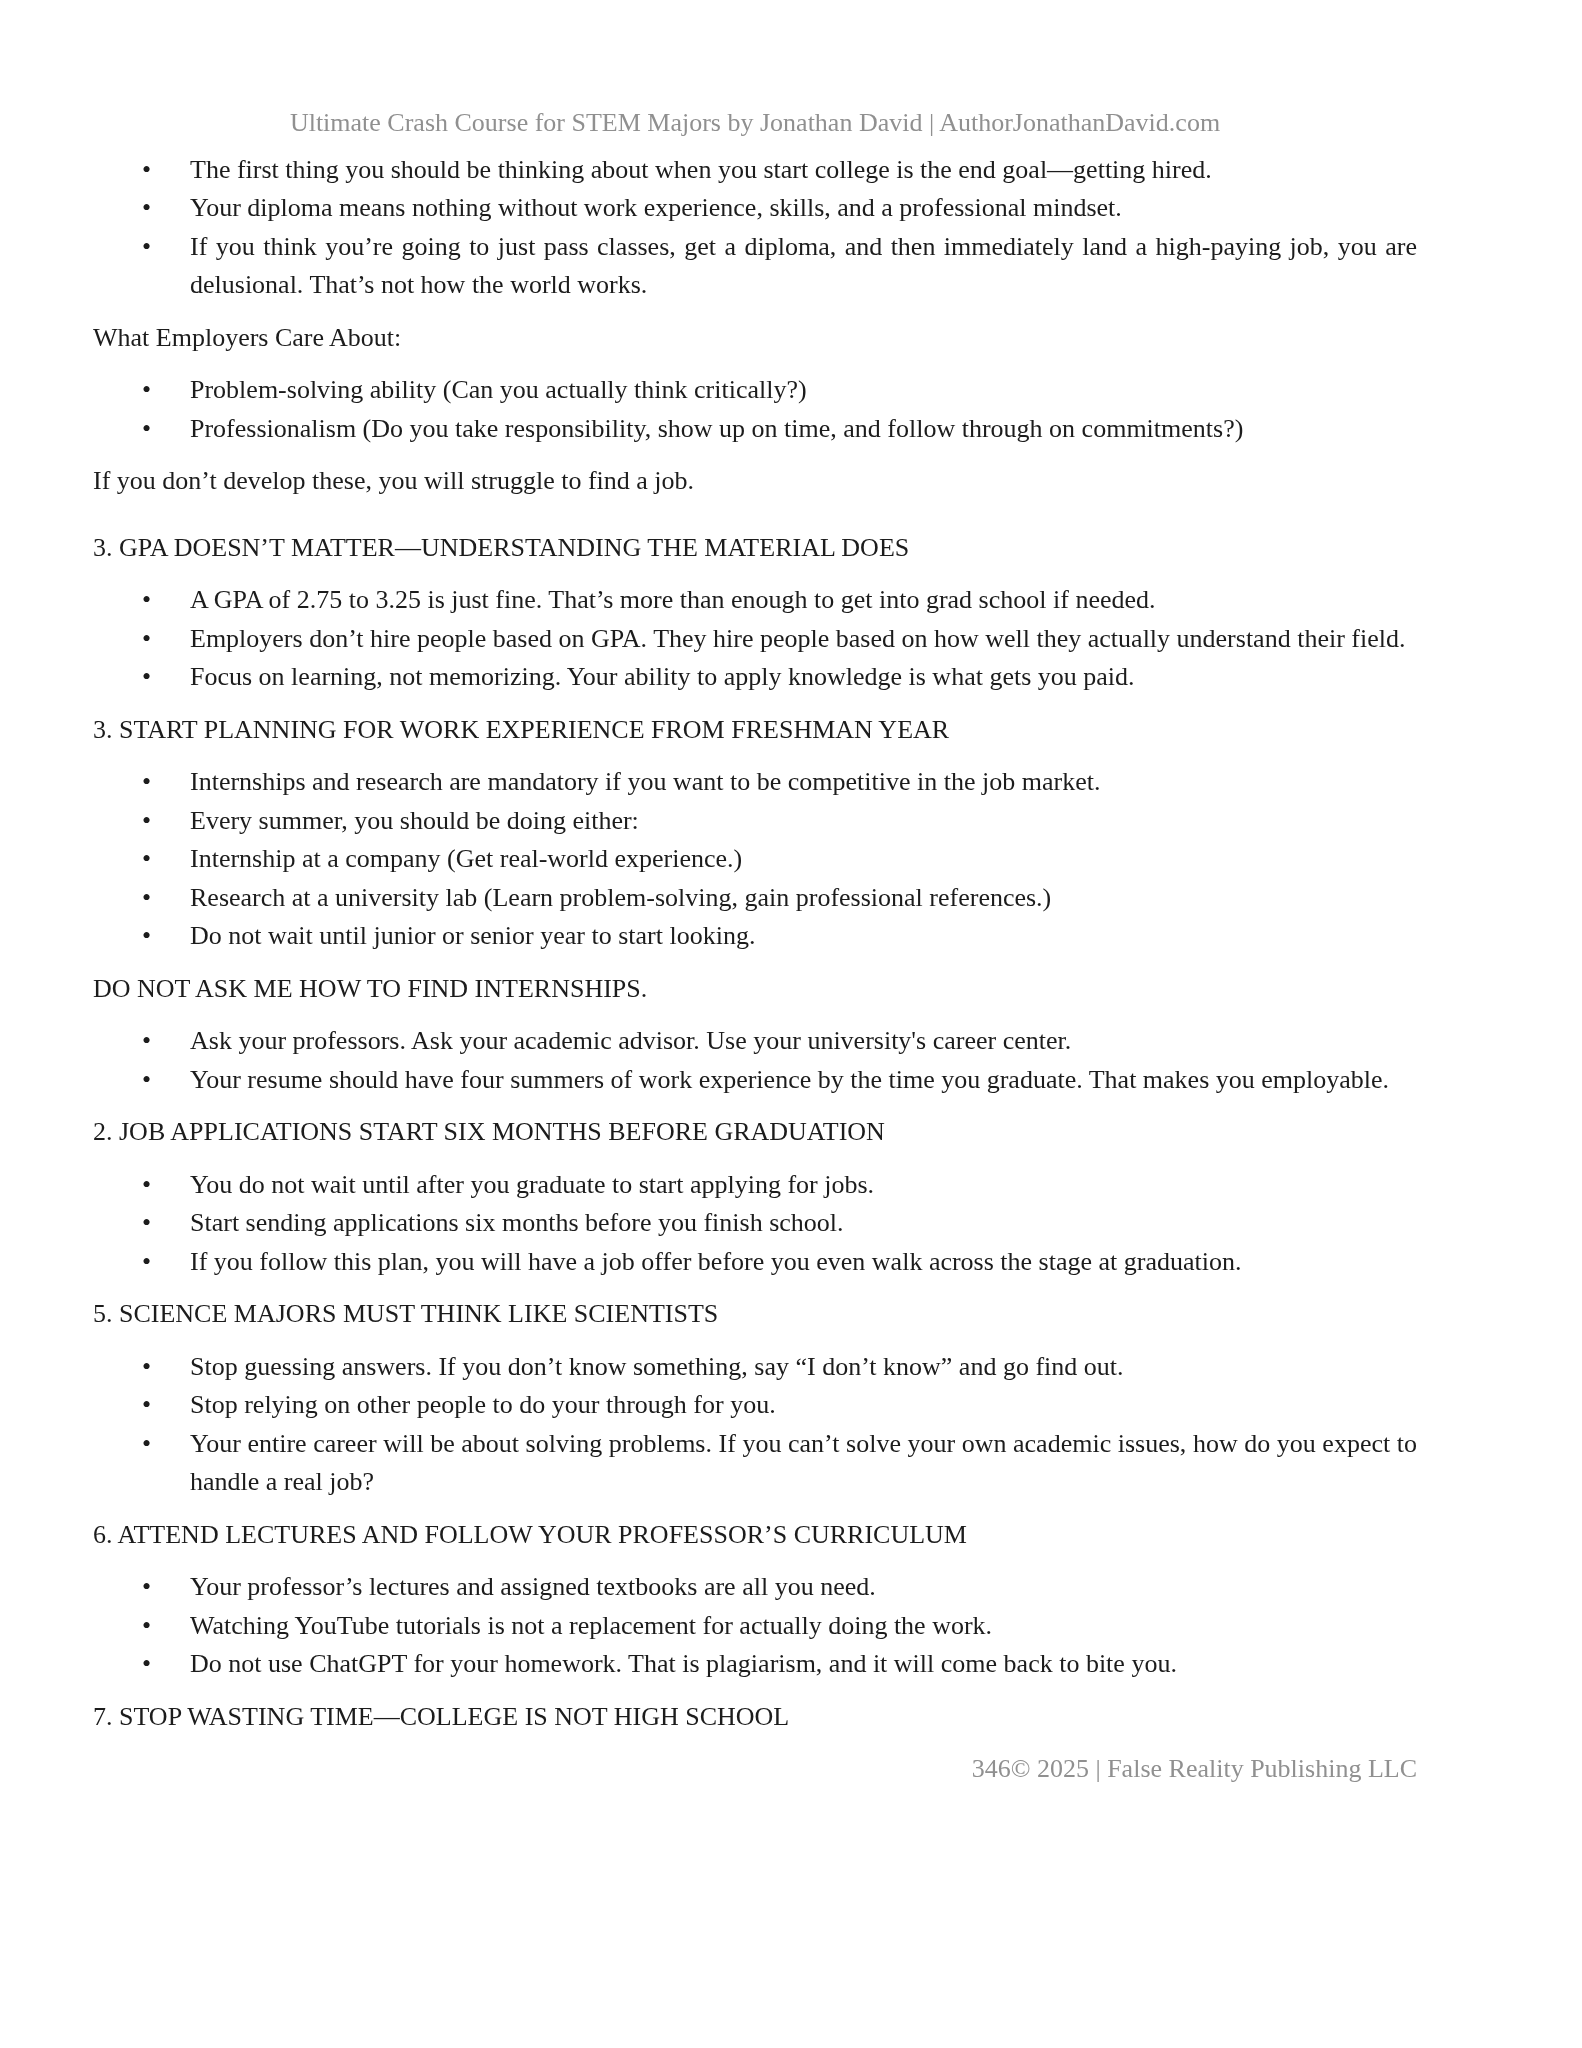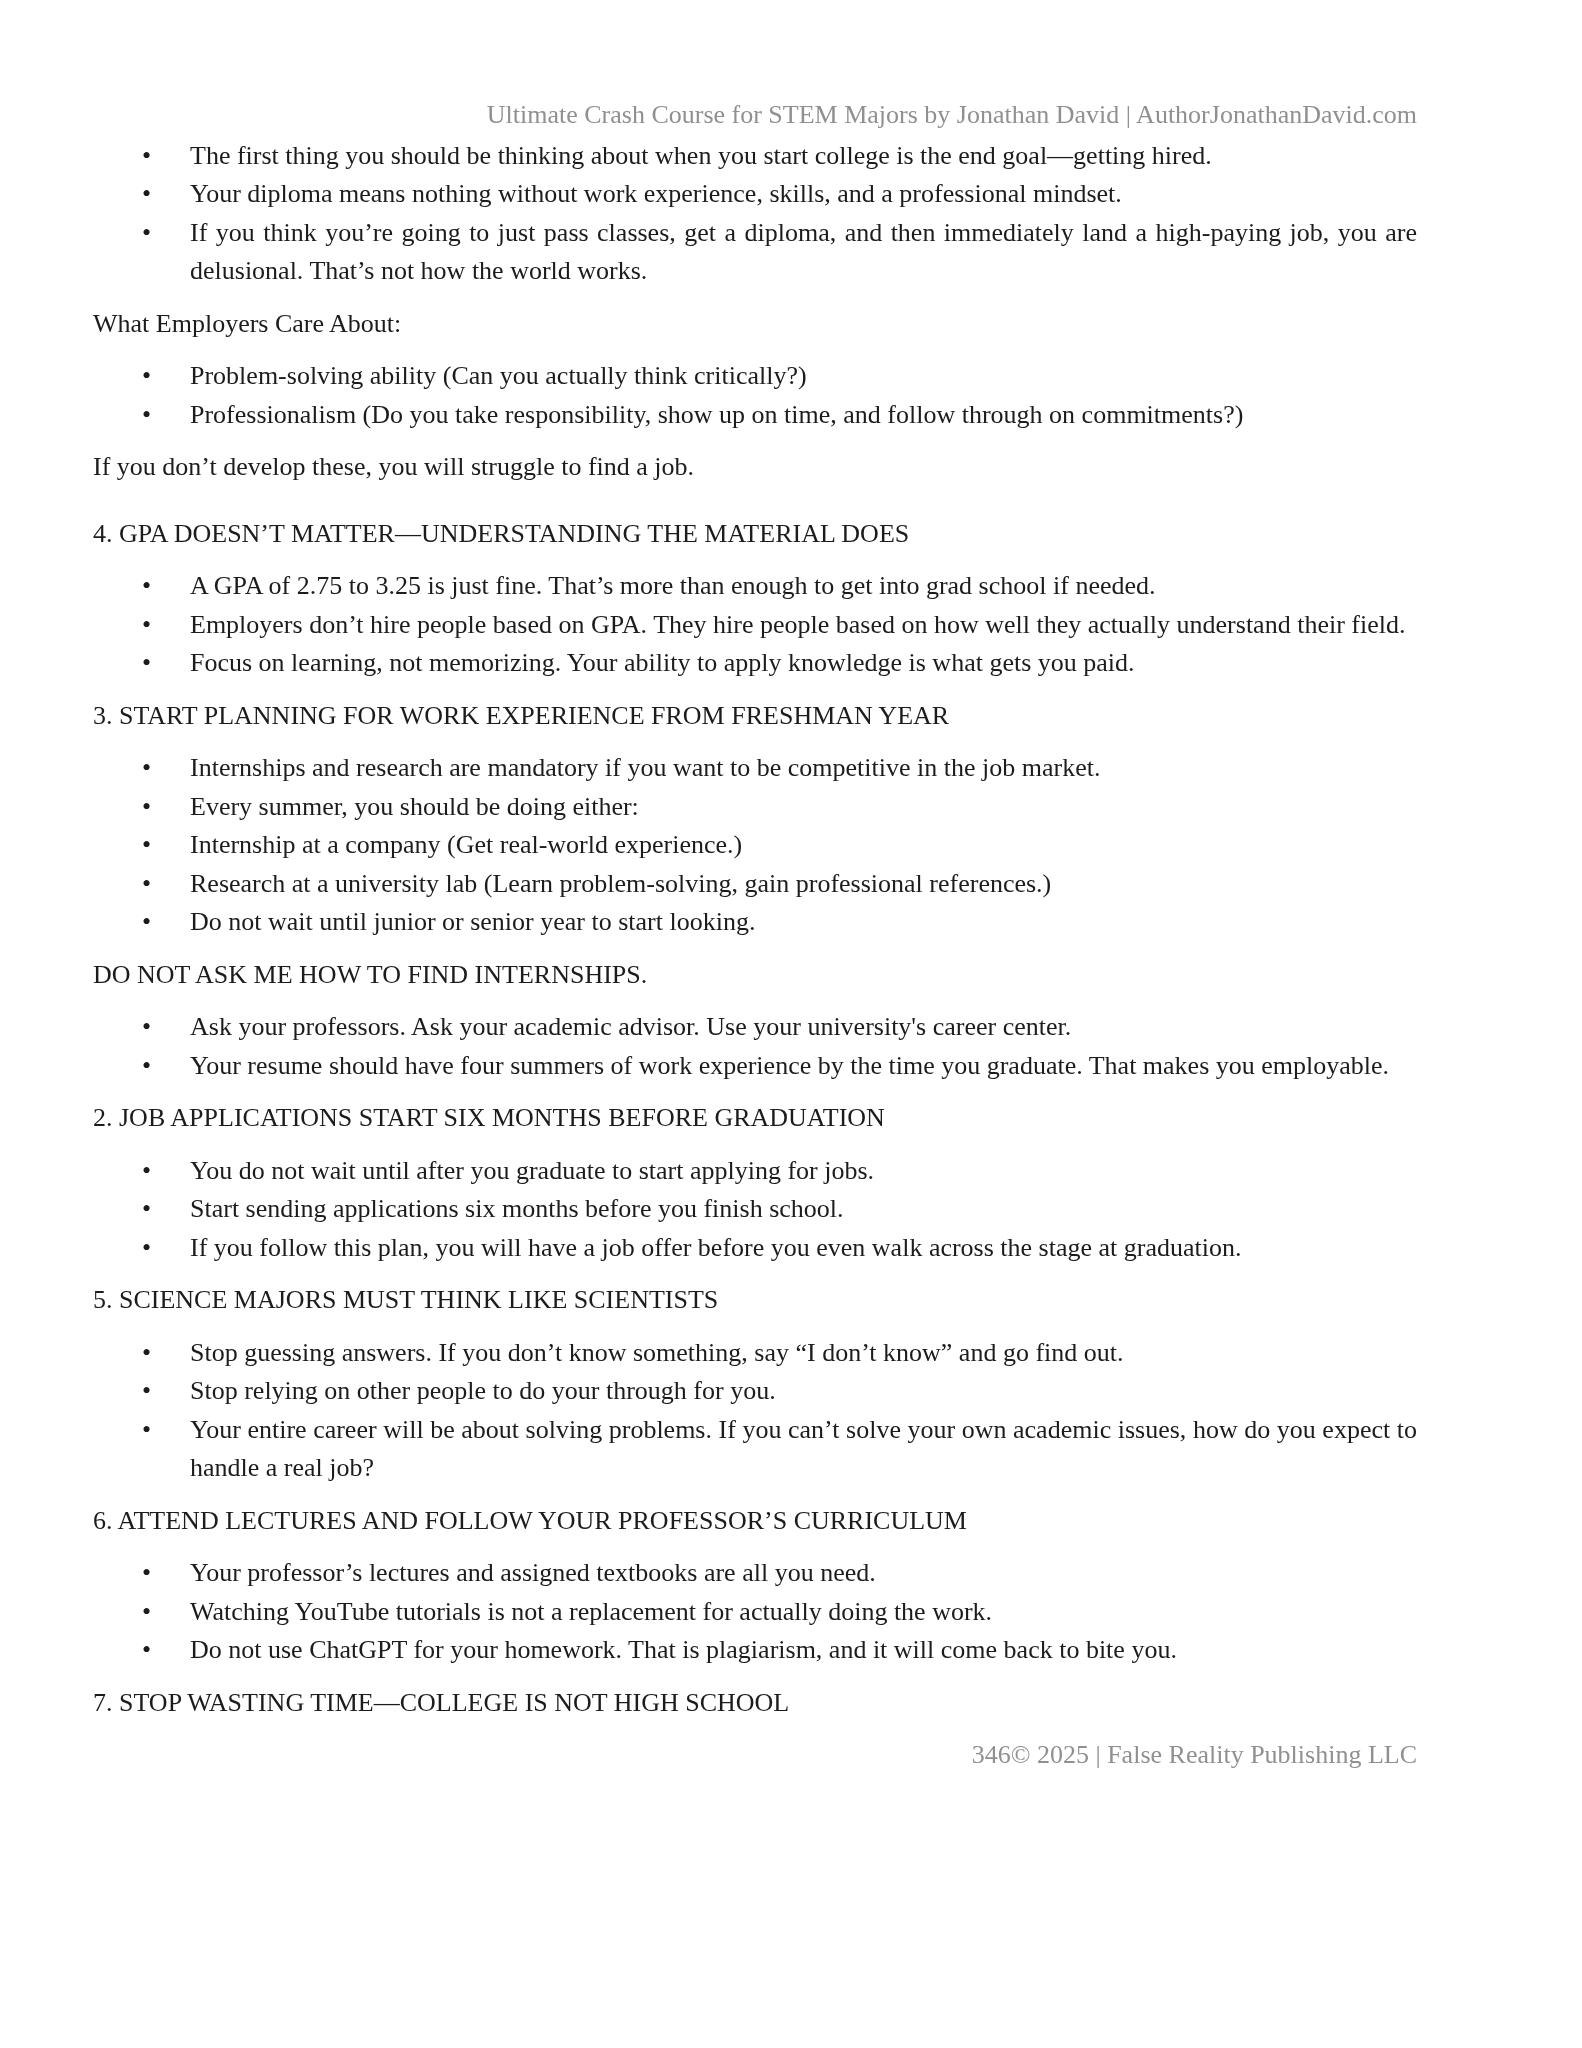--- a/index.html
+++ b/index.html
@@ -14,22 +14,22 @@
     width: 1582px;
     height: 2048px;
     padding: 96px 165px 0 93px;
     font-family: "Liberation Serif", "DejaVu Serif", serif;
     font-size: 26px;
     line-height: 38.5px;
     color: #1c1c1c;
   }
   .muted { color: #909090; }
   .doc-header {
-    margin: 0;
-    text-align: right;
+    margin: 8px;
+    text-align: center;
   }
   .para, .heading {
     margin: 14px 0;
     text-align: justify;
   }
   .h2gap { margin-top: 28px; }
   ul.bullets {
     list-style: none;
     margin: 14px 0;
     padding: 0;
@@ -66,21 +66,21 @@
 
   <p class="para">What Employers Care About:</p>
 
   <ul class="bullets">
     <li>Problem-solving ability (Can you actually think critically?)</li>
     <li>Professionalism (Do you take responsibility, show up on time, and follow through on commitments?)</li>
   </ul>
 
   <p class="para">If you don’t develop these, you will struggle to find a job.</p>
 
-  <p class="heading h2gap">4. GPA DOESN’T MATTER—UNDERSTANDING THE MATERIAL DOES</p>
+  <p class="heading h2gap">3. GPA DOESN’T MATTER—UNDERSTANDING THE MATERIAL DOES</p>
 
   <ul class="bullets">
     <li>A GPA of 2.75 to 3.25 is just fine. That’s more than enough to get into grad school if needed.</li>
     <li>Employers don’t hire people based on GPA. They hire people based on how well they actually understand their field.</li>
     <li>Focus on learning, not memorizing. Your ability to apply knowledge is what gets you paid.</li>
   </ul>
 
   <p class="heading">3. START PLANNING FOR WORK EXPERIENCE FROM FRESHMAN YEAR</p>
 
   <ul class="bullets">

